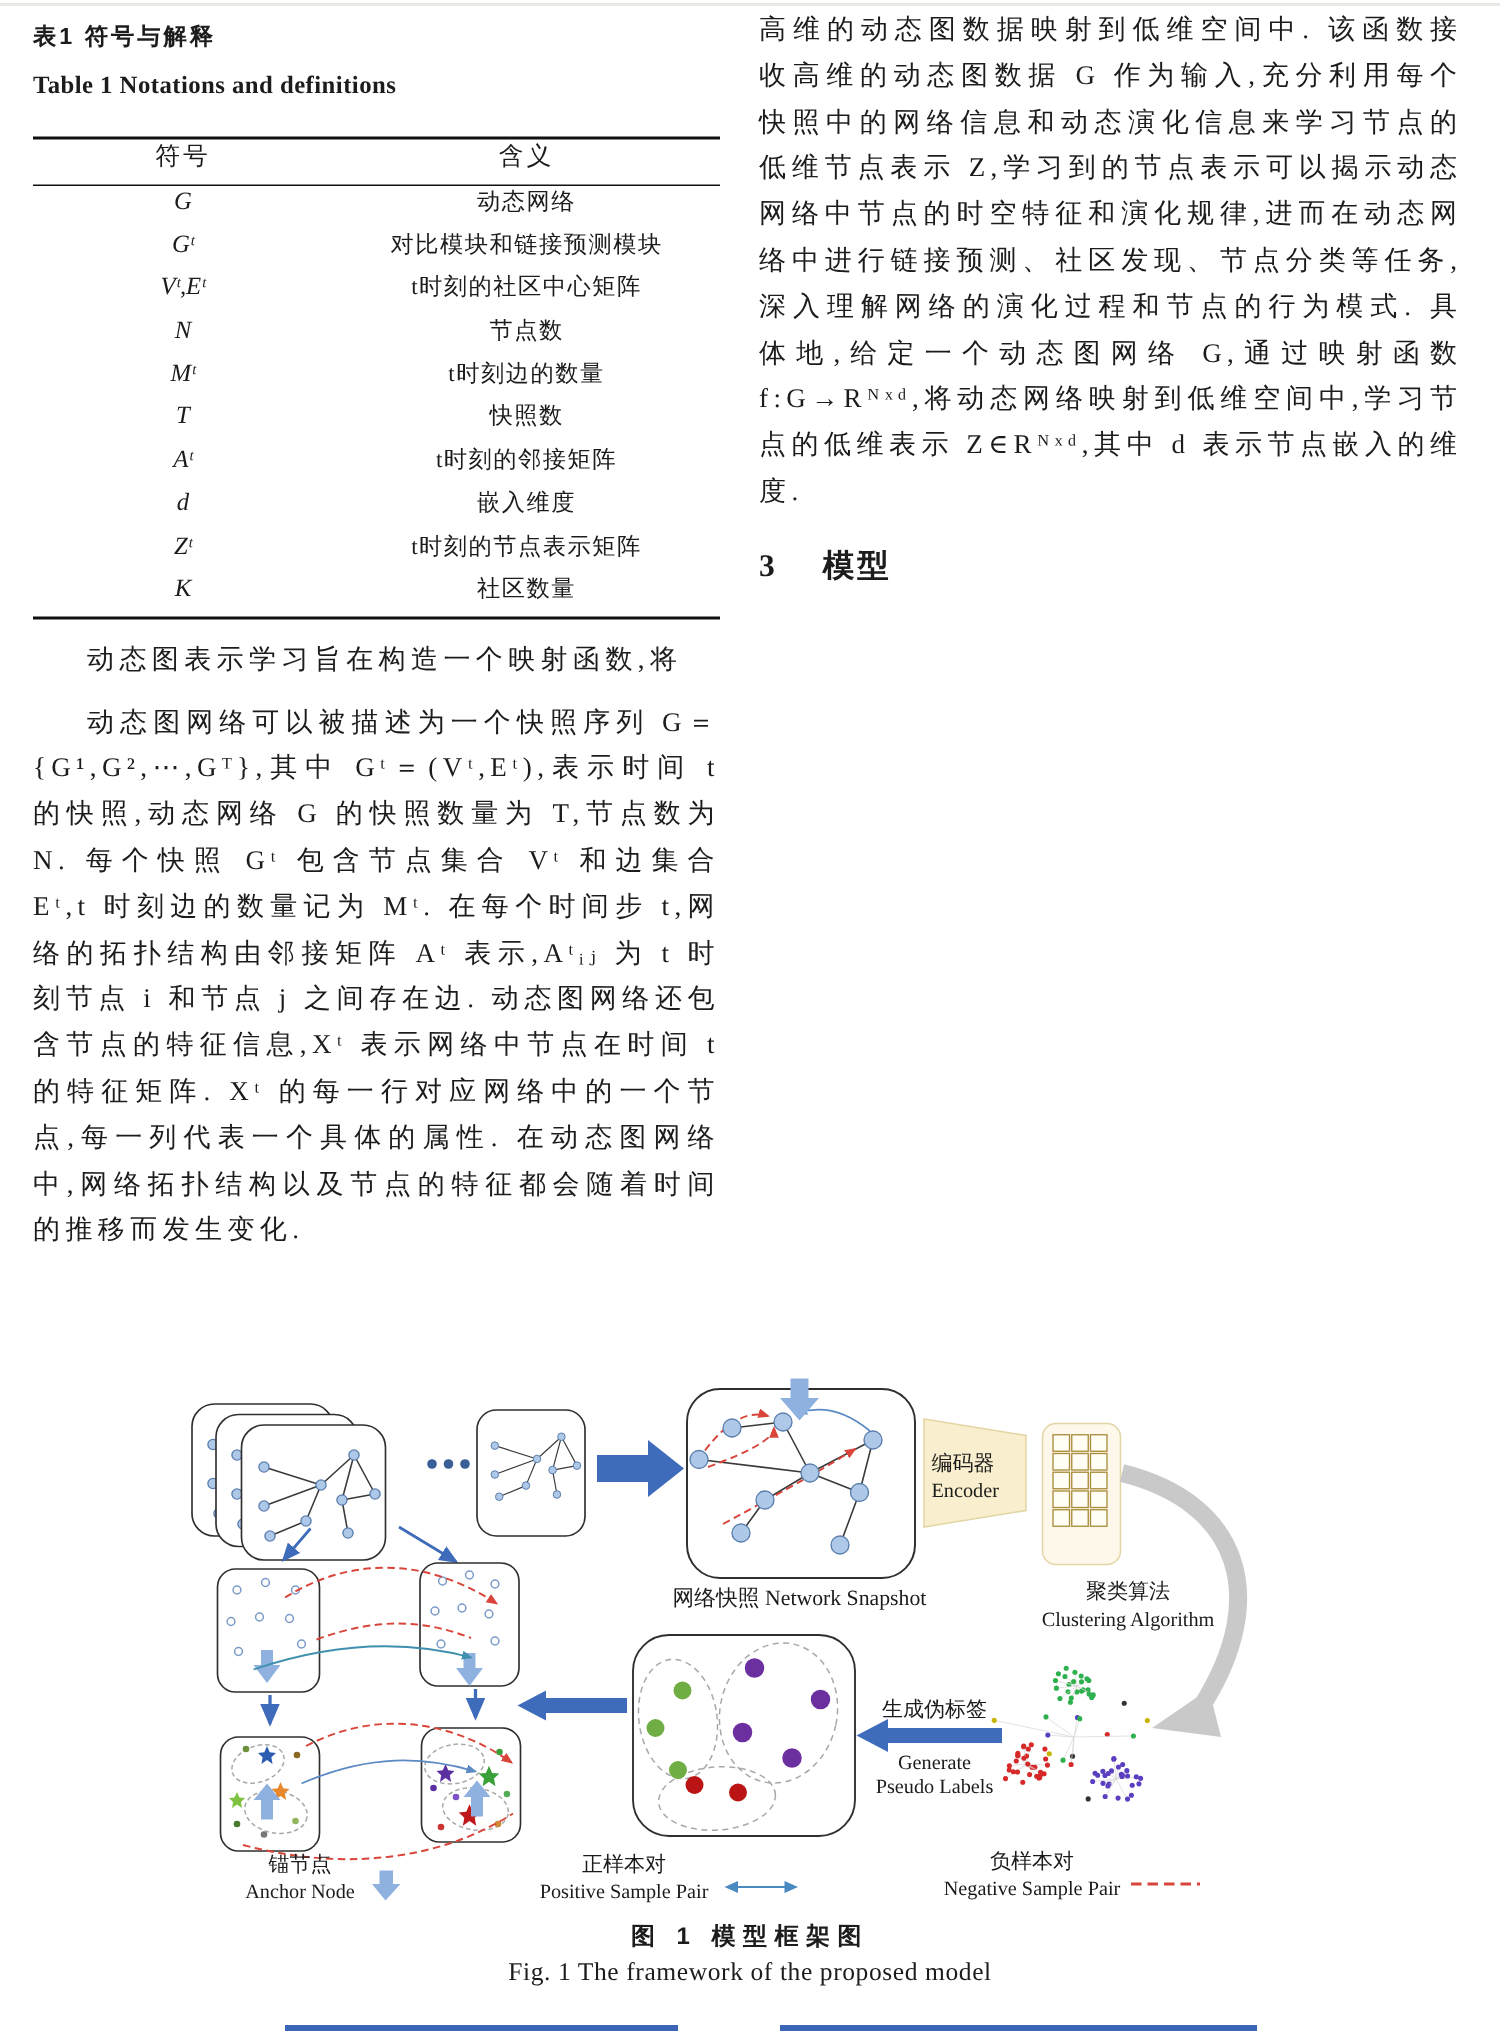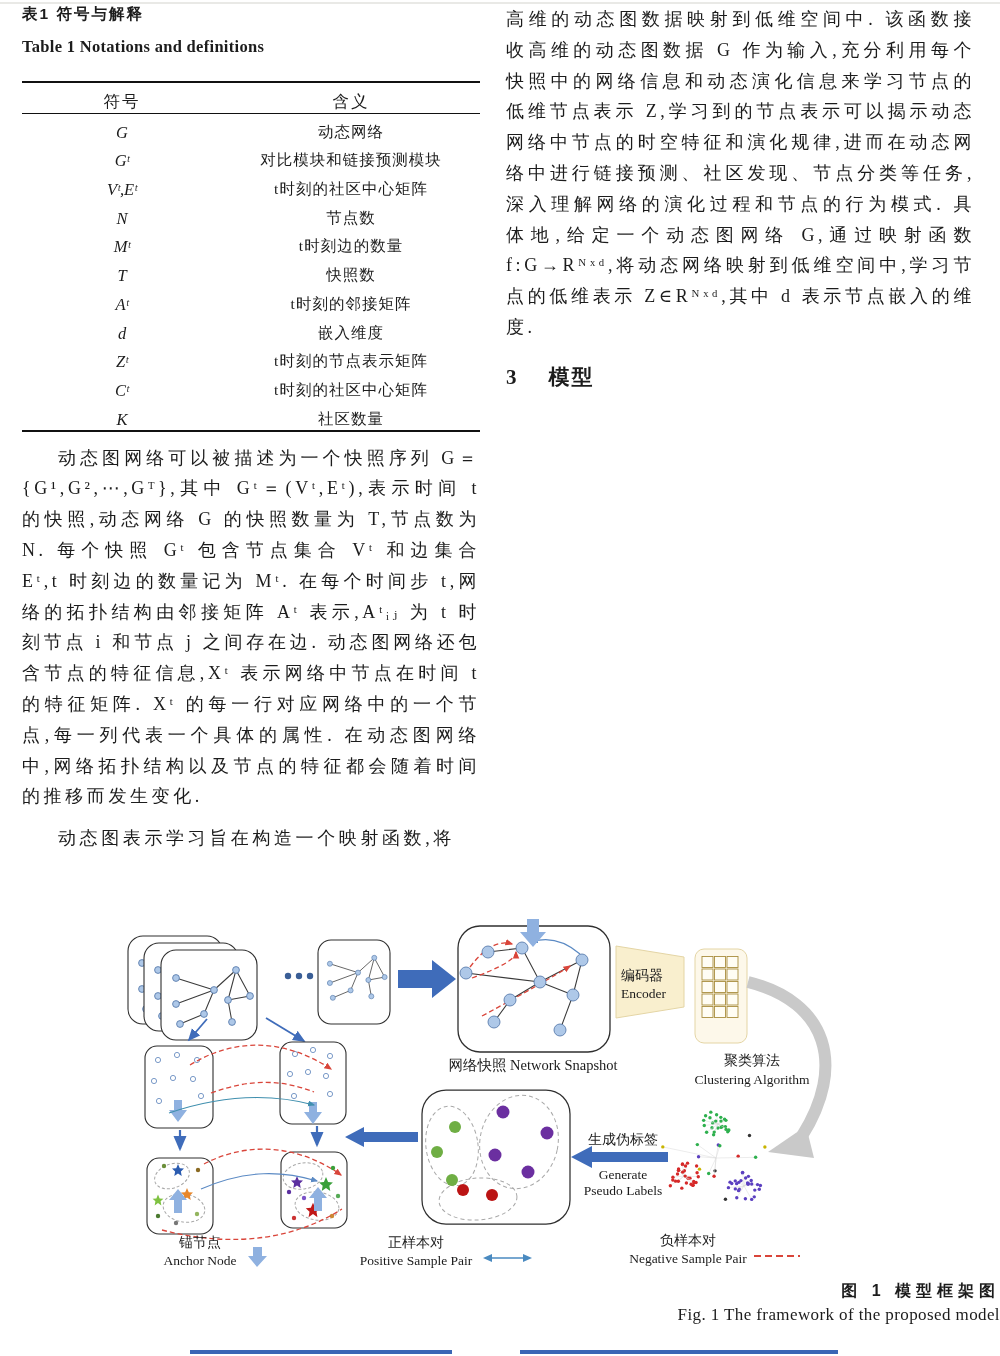--- a/index.html
+++ b/index.html
@@ -9,35 +9,35 @@
   }
   *{margin:0;padding:0;box-sizing:border-box}
   html,body{background:#fff}
   .page{position:relative;width:1000px;height:1356px;background:#fff;overflow:hidden;
         font-family:"Liberation Serif","DejaVu Serif",serif;color:var(--ink)}
   .scanline{position:absolute;left:0;top:2px;width:100%;height:2px;background:#e9e9e6}
   .col{position:absolute;top:4px}
   .col.left{left:22px;width:458px}
   .col.right{left:506px;width:469px}
   .tbl-cap-zh{font-family:"Liberation Sans","DejaVu Sans",sans-serif;font-weight:bold;
-              font-size:15.5px;letter-spacing:2px;padding-top:0}
+              font-size:15.5px;letter-spacing:2px;padding-top:10px}
   .tbl-cap-en{font-weight:bold;font-size:16.5px;margin-top:12px;letter-spacing:.3px}
   .ntable{margin-top:24px;border-top:2.2px solid #111;border-bottom:2.2px solid #111}
-  .trow{display:flex;align-items:flex-end;height:28.7px}
+  .trow{display:flex;align-items:flex-start;height:28.7px}
   .trow.head{height:31px;border-bottom:1.2px solid #111}
   .cell{text-align:center}
   .cell.sym{width:200px;font-style:italic;font-size:16.5px}
   .cell.mean{width:258px;font-size:15.5px;letter-spacing:1px}
   .trow.head .cell{font-style:normal;font-size:16.5px;letter-spacing:2px}
   p.body{font-size:18px;line-height:30.8px;letter-spacing:3.6px;text-align:justify;margin-top:11px}
   p.body.noind{text-indent:0;margin-top:0}
   p.body.ind{text-indent:2em}
   .sec-head{margin-top:20px;margin-bottom:6px;font-weight:bold;font-size:21px;letter-spacing:2px}
   .sec-head .num{margin-right:30px}
-  .figcap{position:absolute;left:0;width:1000px;text-align:right}
+  .figcap{position:absolute;left:0;width:1000px;text-align:center}
   .figcap.zh{top:1281px;font-family:"Liberation Sans","DejaVu Sans",sans-serif;
              font-weight:bold;font-size:16px;letter-spacing:5px}
   .figcap.en{top:1305px;font-weight:normal;font-size:17px;letter-spacing:.4px}
   .blueline{position:absolute;top:1350px;height:4px;background:#3a66b5}
   .blueline.l1{left:190px;width:262px}
   .blueline.l2{left:520px;width:318px}
   
   svg.figure{position:absolute;left:0;top:918px;width:1000px;height:358px}
   .card{fill:#fff;stroke:#2f2f2f;stroke-width:1.1}
   .edge{stroke:#3a3a3a;stroke-width:1.05;fill:none}
@@ -99,30 +99,26 @@
         </div>
       <div class="trow">
           <div class="cell sym">d</div>
           <div class="cell mean">嵌入维度</div>
         </div>
       <div class="trow">
           <div class="cell sym">Zᵗ</div>
           <div class="cell mean">t时刻的节点表示矩阵</div>
         </div>
       <div class="trow">
-          <div class="cell sym">Cᵗ</div>
-          <div class="cell mean">t时刻的社区中心矩阵</div>
-        </div>
-      <div class="trow">
           <div class="cell sym">K</div>
           <div class="cell mean">社区数量</div>
         </div>
     </div>
+    <p class="body ind">动态图表示学习旨在构造一个映射函数,将</p>
     <p class="body ind">动态图网络可以被描述为一个快照序列 G＝{G¹,G²,⋯,Gᵀ},其中 Gᵗ＝(Vᵗ,Eᵗ),表示时间 t 的快照,动态网络 G 的快照数量为 T,节点数为 N. 每个快照 Gᵗ 包含节点集合 Vᵗ 和边集合 Eᵗ,t 时刻边的数量记为 Mᵗ. 在每个时间步 t,网络的拓扑结构由邻接矩阵 Aᵗ 表示,Aᵗᵢⱼ 为 t 时刻节点 i 和节点 j 之间存在边. 动态图网络还包含节点的特征信息,Xᵗ 表示网络中节点在时间 t 的特征矩阵. Xᵗ 的每一行对应网络中的一个节点,每一列代表一个具体的属性. 在动态图网络中,网络拓扑结构以及节点的特征都会随着时间的推移而发生变化.</p>
-    <p class="body ind">动态图表示学习旨在构造一个映射函数,将</p>
   </div>
 
   <div class="col right">
     <p class="body noind">高维的动态图数据映射到低维空间中. 该函数接收高维的动态图数据 G 作为输入,充分利用每个快照中的网络信息和动态演化信息来学习节点的低维节点表示 Z,学习到的节点表示可以揭示动态网络中节点的时空特征和演化规律,进而在动态网络中进行链接预测、社区发现、节点分类等任务,深入理解网络的演化过程和节点的行为模式. 具体地,给定一个动态图网络 G,通过映射函数 f:G→Rᴺˣᵈ,将动态网络映射到低维空间中,学习节点的低维表示 Z∈Rᴺˣᵈ,其中 d 表示节点嵌入的维度.</p>
     <div class="sec-head">
       <span class="num">3</span><span>模型</span>
     </div>
   </div>
 
   <svg class="figure" viewBox="0 0 1000 358">

